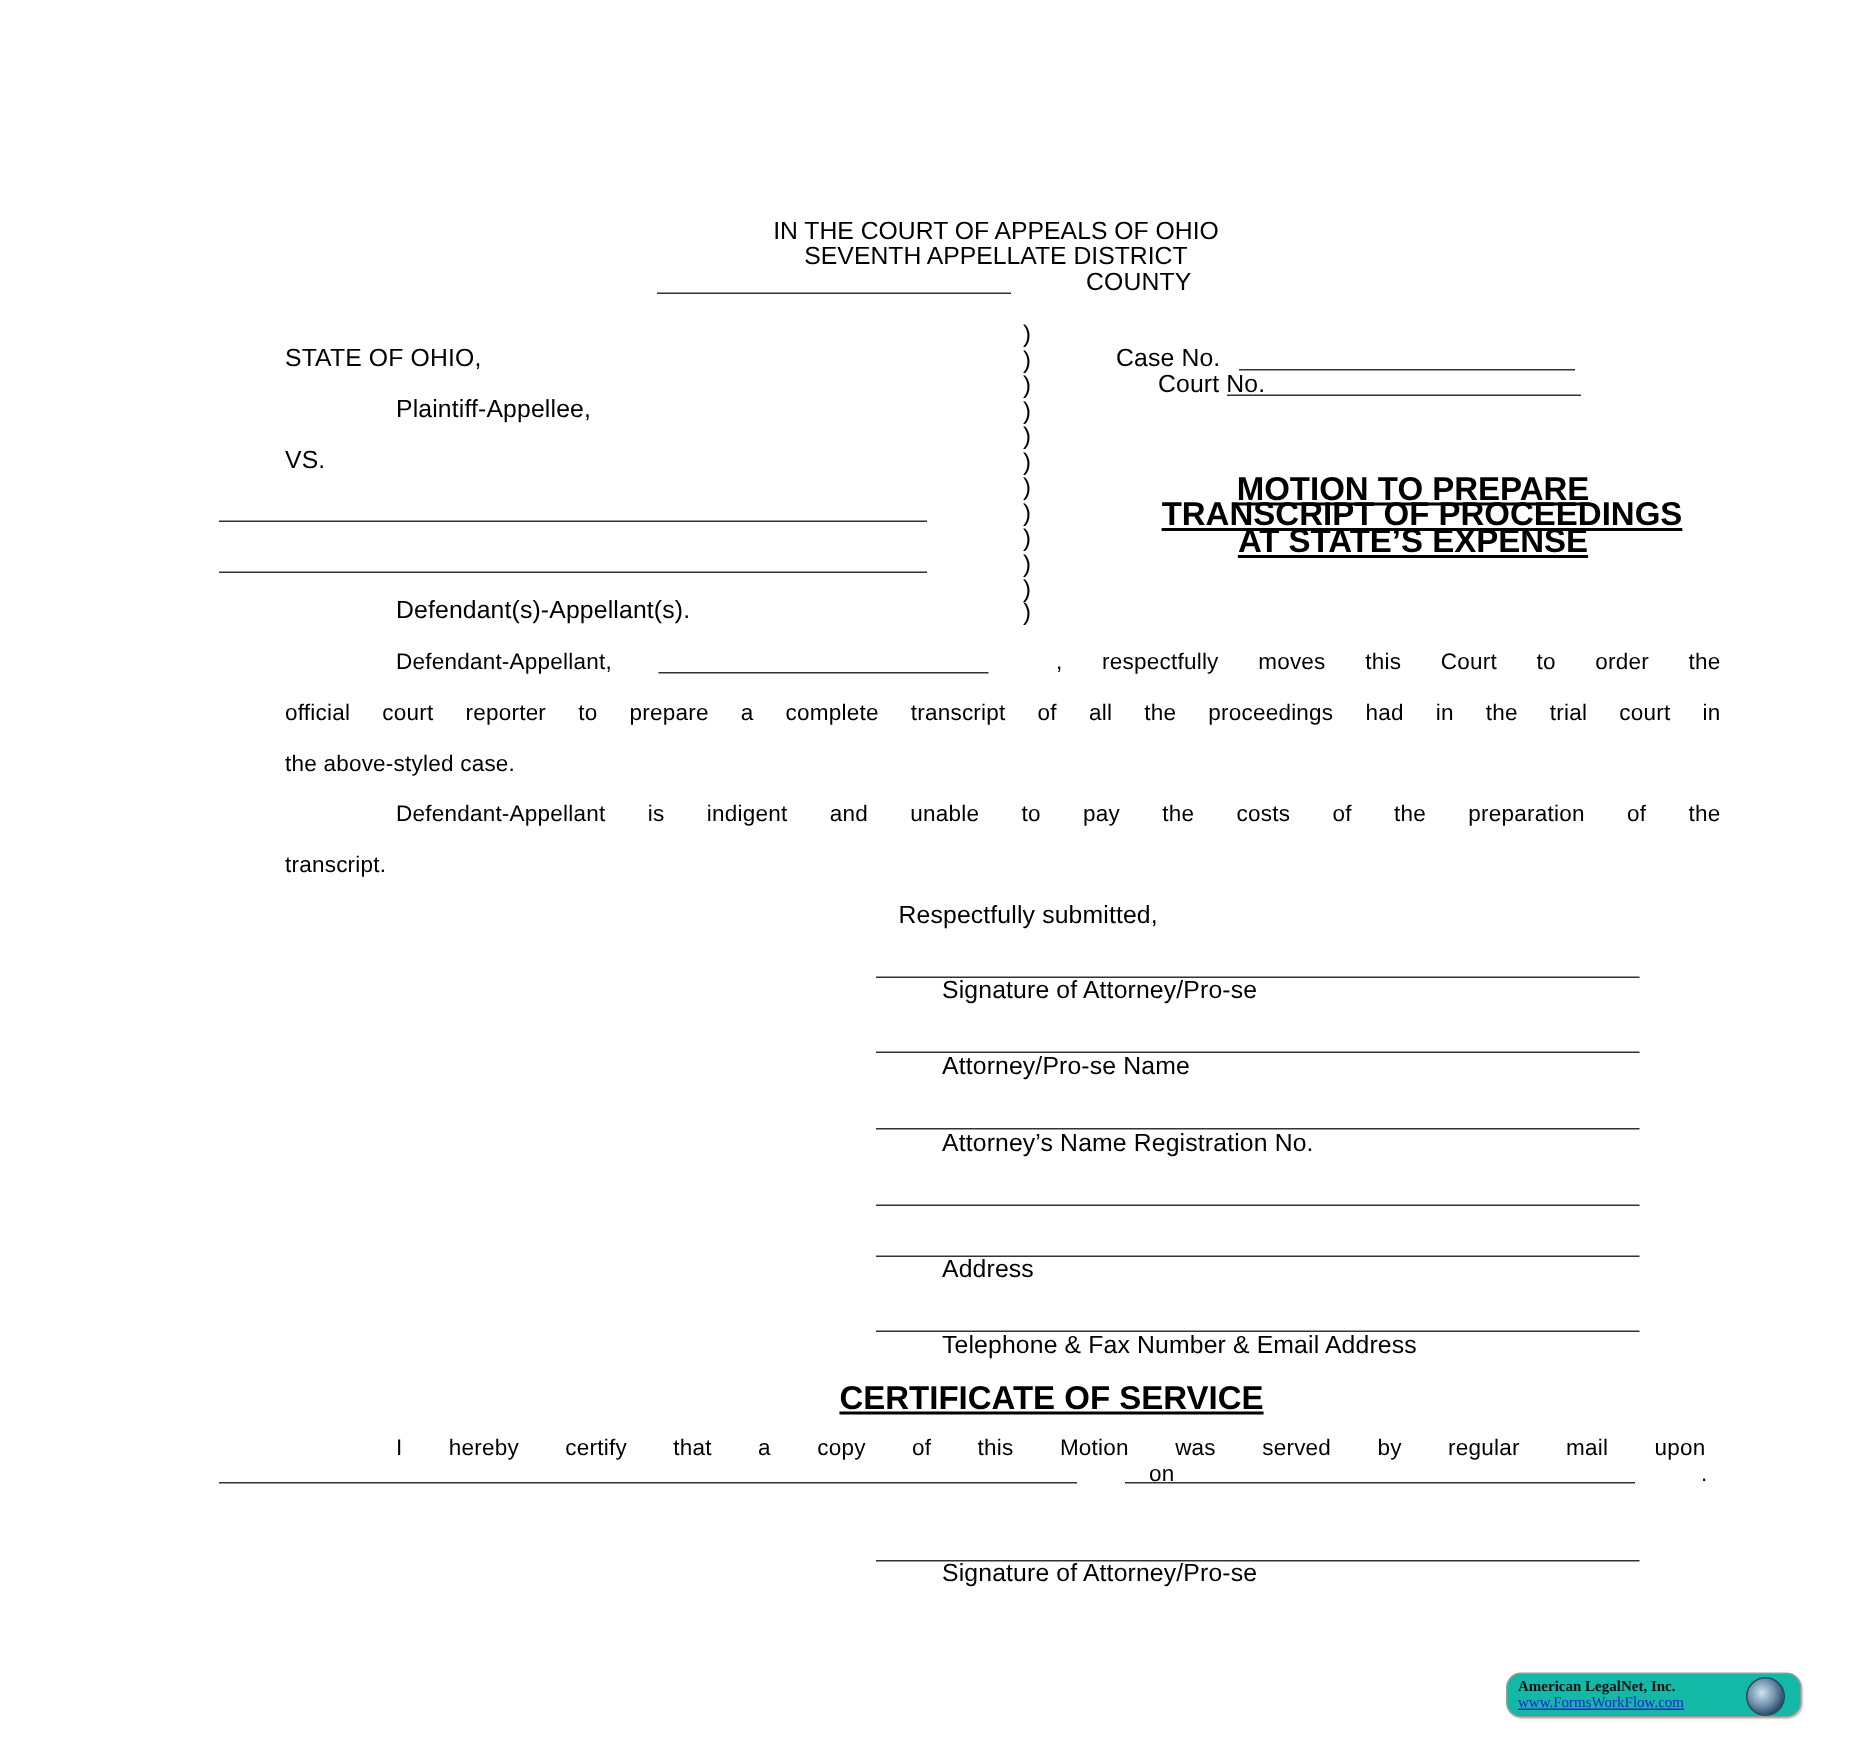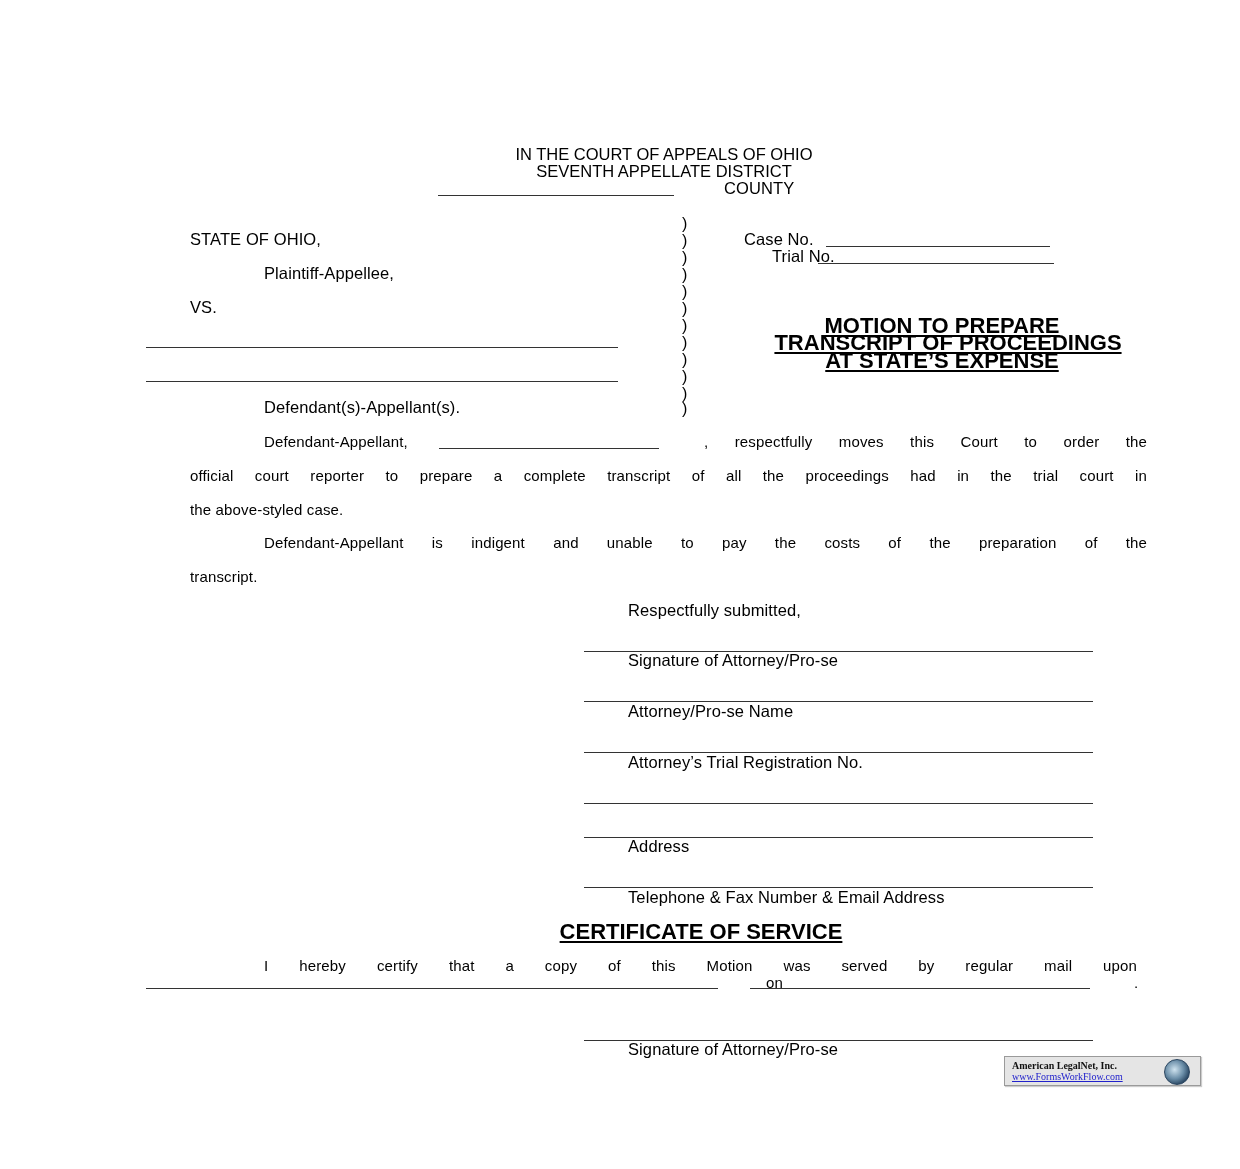--- a/index.html
+++ b/index.html
@@ -5,21 +5,21 @@
   html, body { margin:0; padding:0; background:#ffffff; }
   body { width:1240px; height:1169px; position:relative; overflow:hidden; color:#000; font-family:"Liberation Sans", sans-serif; }
   .abs { position:absolute; white-space:nowrap;padding-left:44px; }
   .t { font-size:16.5px; line-height:17px; letter-spacing:0.1px; }
   .hdr { left:0; width:1240px; text-align:center; font-size:16.5px; line-height:17px; }
   .paren { left:638px; font-size:16px; line-height:17px; }
   .line { position:absolute; height:0; border-top:1px solid #333; }
   .title { text-align:center; font-weight:bold; text-decoration:underline; font-size:22px; line-height:17.5px; }
   .body-text { font-family:"Liberation Sans", sans-serif; font-size:15px; letter-spacing:0.15px; }
   .justify { text-align:justify; text-align-last:justify; }
-  .badge { position:absolute; left:1004px; top:1056px; width:195px; height:28px; border:1px solid #9a9a9a; border-radius:0; background:#e5e5e5; box-shadow:1px 1px 1px #ccc; }
+  .badge { position:absolute; left:1004px; top:1115px; width:195px; height:28px; border:1px solid #9a9a9a; border-radius:10px; background:#14b8a6; box-shadow:1px 1px 1px #ccc; }
   .badge .name { position:absolute; left:7px; top:3px; font-family:"Liberation Serif", serif; font-weight:bold; font-size:10px; color:#111; }
   .badge .url { position:absolute; left:7px; top:14px; font-family:"Liberation Serif", serif; font-size:10px; color:#2222cc; text-decoration:underline; }
   .badge .globe { position:absolute; left:159px; top:2px; width:24px; height:24px; border-radius:50%; background:radial-gradient(circle at 40% 40%, #cfe3ef 0%, #6b8ea8 45%, #1f3b57 80%); border:1px solid #2b4660; }
 </style>
 </head>
 <body>
 
 <div class="abs hdr" style="top:146px;">IN THE COURT OF APPEALS OF OHIO</div>
 <div class="abs hdr" style="top:163px;">SEVENTH APPELLATE DISTRICT</div>
 <div class="abs" style="top:180px; left:438px; width:240px; height:17px;">
@@ -42,45 +42,45 @@
 <div class="abs paren" style="top:300px;">)</div>
 <div class="abs paren" style="top:317px;">)</div>
 <div class="abs paren" style="top:334px;">)</div>
 <div class="abs paren" style="top:351px;">)</div>
 <div class="abs paren" style="top:368px;">)</div>
 <div class="abs paren" style="top:385px;">)</div>
 <div class="abs paren" style="top:400px;">)</div>
 
 <div class="abs t" style="top:231px; left:700px;">Case No.</div>
 <div class="line" style="left:826px; top:246px; width:224px;"></div>
-<div class="abs t" style="top:248px; left:728px;">Trial No.</div>
+<div class="abs t" style="top:248px; left:728px;">Court No.</div>
 <div class="line" style="left:818px; top:263px; width:236px;"></div>
 
 <div class="abs title" style="top:317px; left:698px; width:400px;">MOTION TO PREPARE</div>
 <div class="abs title" style="top:334px; left:704px; width:400px;">TRANSCRIPT OF PROCEEDINGS</div>
 <div class="abs title" style="top:352px; left:698px; width:400px;">AT STATE’S EXPENSE</div>
 
 <div class="abs body-text" style="top:433px; left:220px;">Defendant-Appellant,</div>
 <div class="line" style="left:439px; top:448px; width:220px;"></div>
 <div class="abs body-text justify" style="top:433px; left:660px; width:443px;">, respectfully moves this Court to order the</div>
 <div class="abs body-text justify" style="top:467px; left:146px; width:957px;">official court reporter to prepare a complete transcript of all the proceedings had in the trial court in</div>
 <div class="abs body-text" style="top:501px; left:146px;">the above-styled case.</div>
 <div class="abs body-text justify" style="top:534px; left:220px; width:883px;">Defendant-Appellant is indigent and unable to pay the costs of the preparation of the</div>
 <div class="abs body-text" style="top:568px; left:146px;">transcript.</div>
 
-<div class="abs t" style="top:602px; left:584px;">Respectfully submitted,</div>
+<div class="abs t" style="top:602px; left:555px;">Respectfully submitted,</div>
 
 <div class="line" style="left:584px; top:651px; width:509px;"></div>
 <div class="abs t" style="top:652px; left:584px;">Signature of Attorney/Pro-se</div>
 
 <div class="line" style="left:584px; top:701px; width:509px;"></div>
 <div class="abs t" style="top:703px; left:584px;">Attorney/Pro-se Name</div>
 
 <div class="line" style="left:584px; top:752px; width:509px;"></div>
-<div class="abs t" style="top:754px; left:584px;">Attorney’s Trial Registration No.</div>
+<div class="abs t" style="top:754px; left:584px;">Attorney’s Name Registration No.</div>
 
 <div class="line" style="left:584px; top:803px; width:509px;"></div>
 
 <div class="line" style="left:584px; top:837px; width:509px;"></div>
 <div class="abs t" style="top:838px; left:584px;">Address</div>
 
 <div class="line" style="left:584px; top:887px; width:509px;"></div>
 <div class="abs t" style="top:889px; left:584px;">Telephone &amp; Fax Number &amp; Email Address</div>
 
 <div class="abs title" style="top:923px; left:0; width:1314px;">CERTIFICATE OF SERVICE</div>

